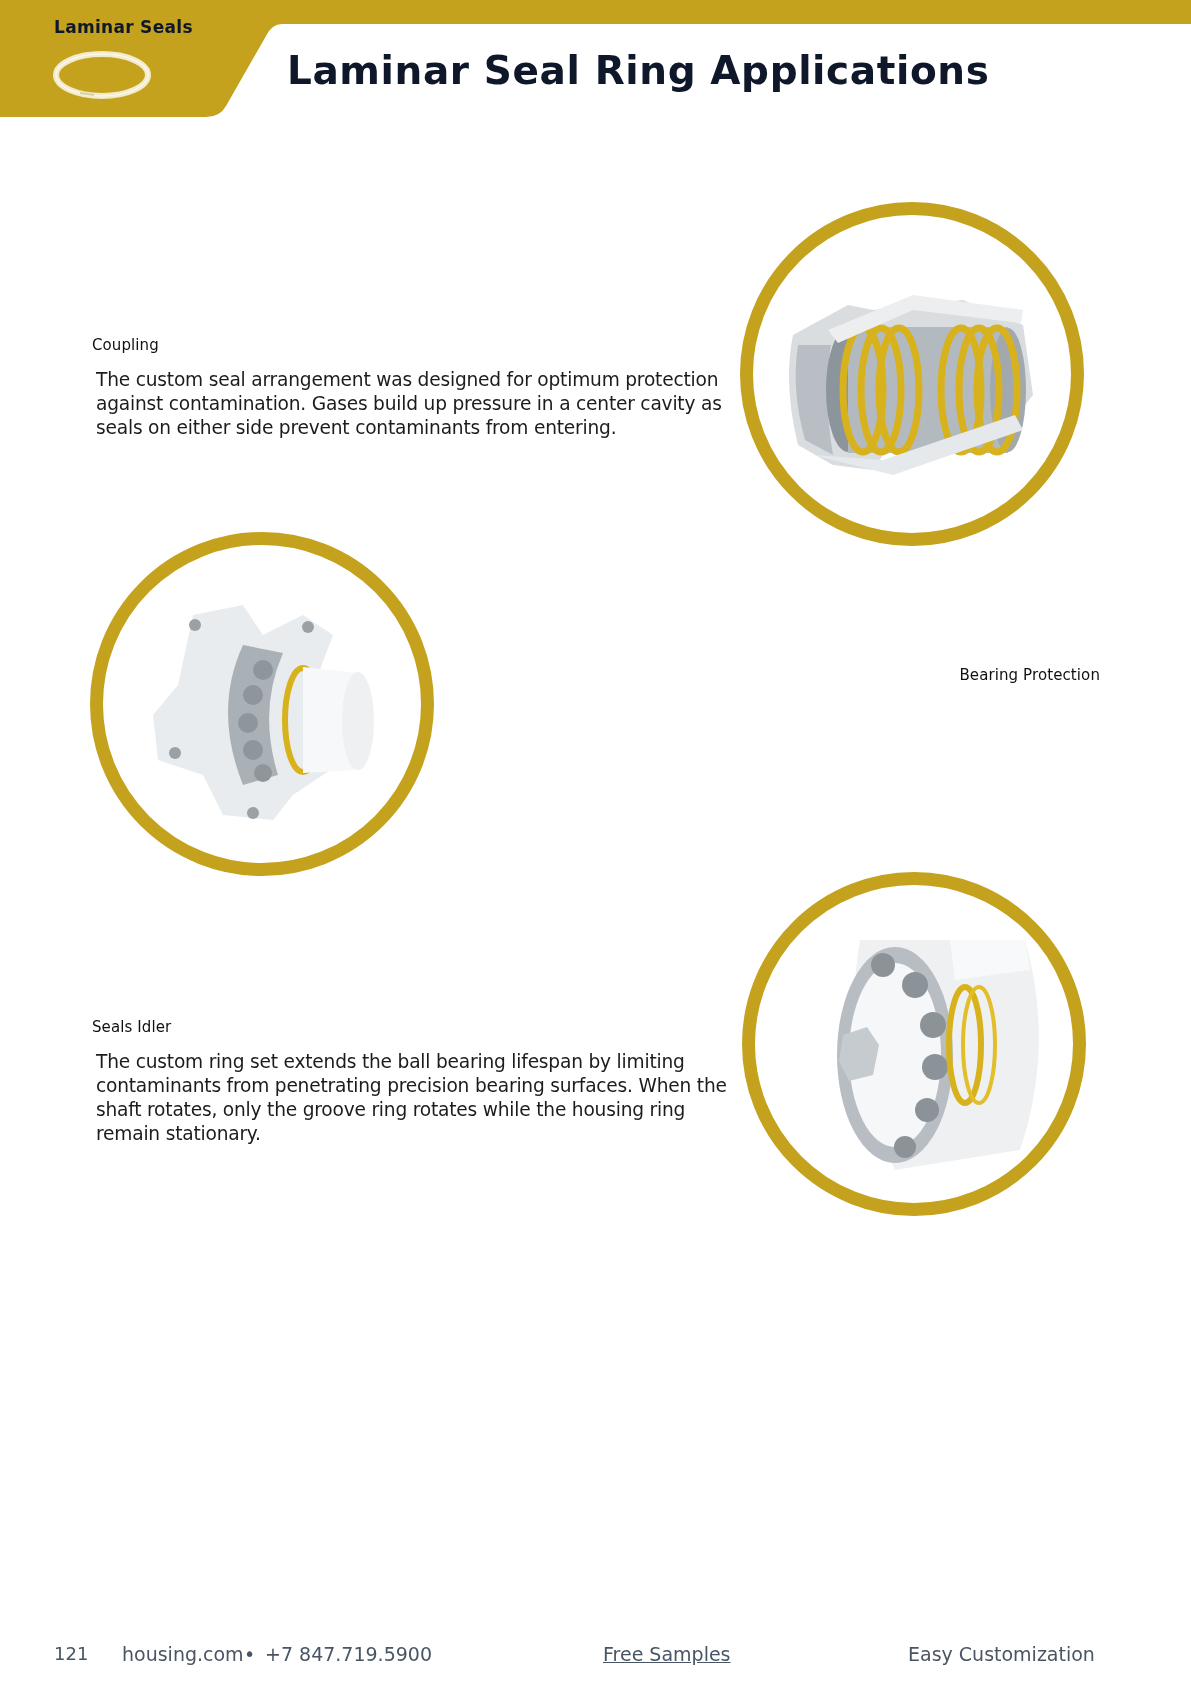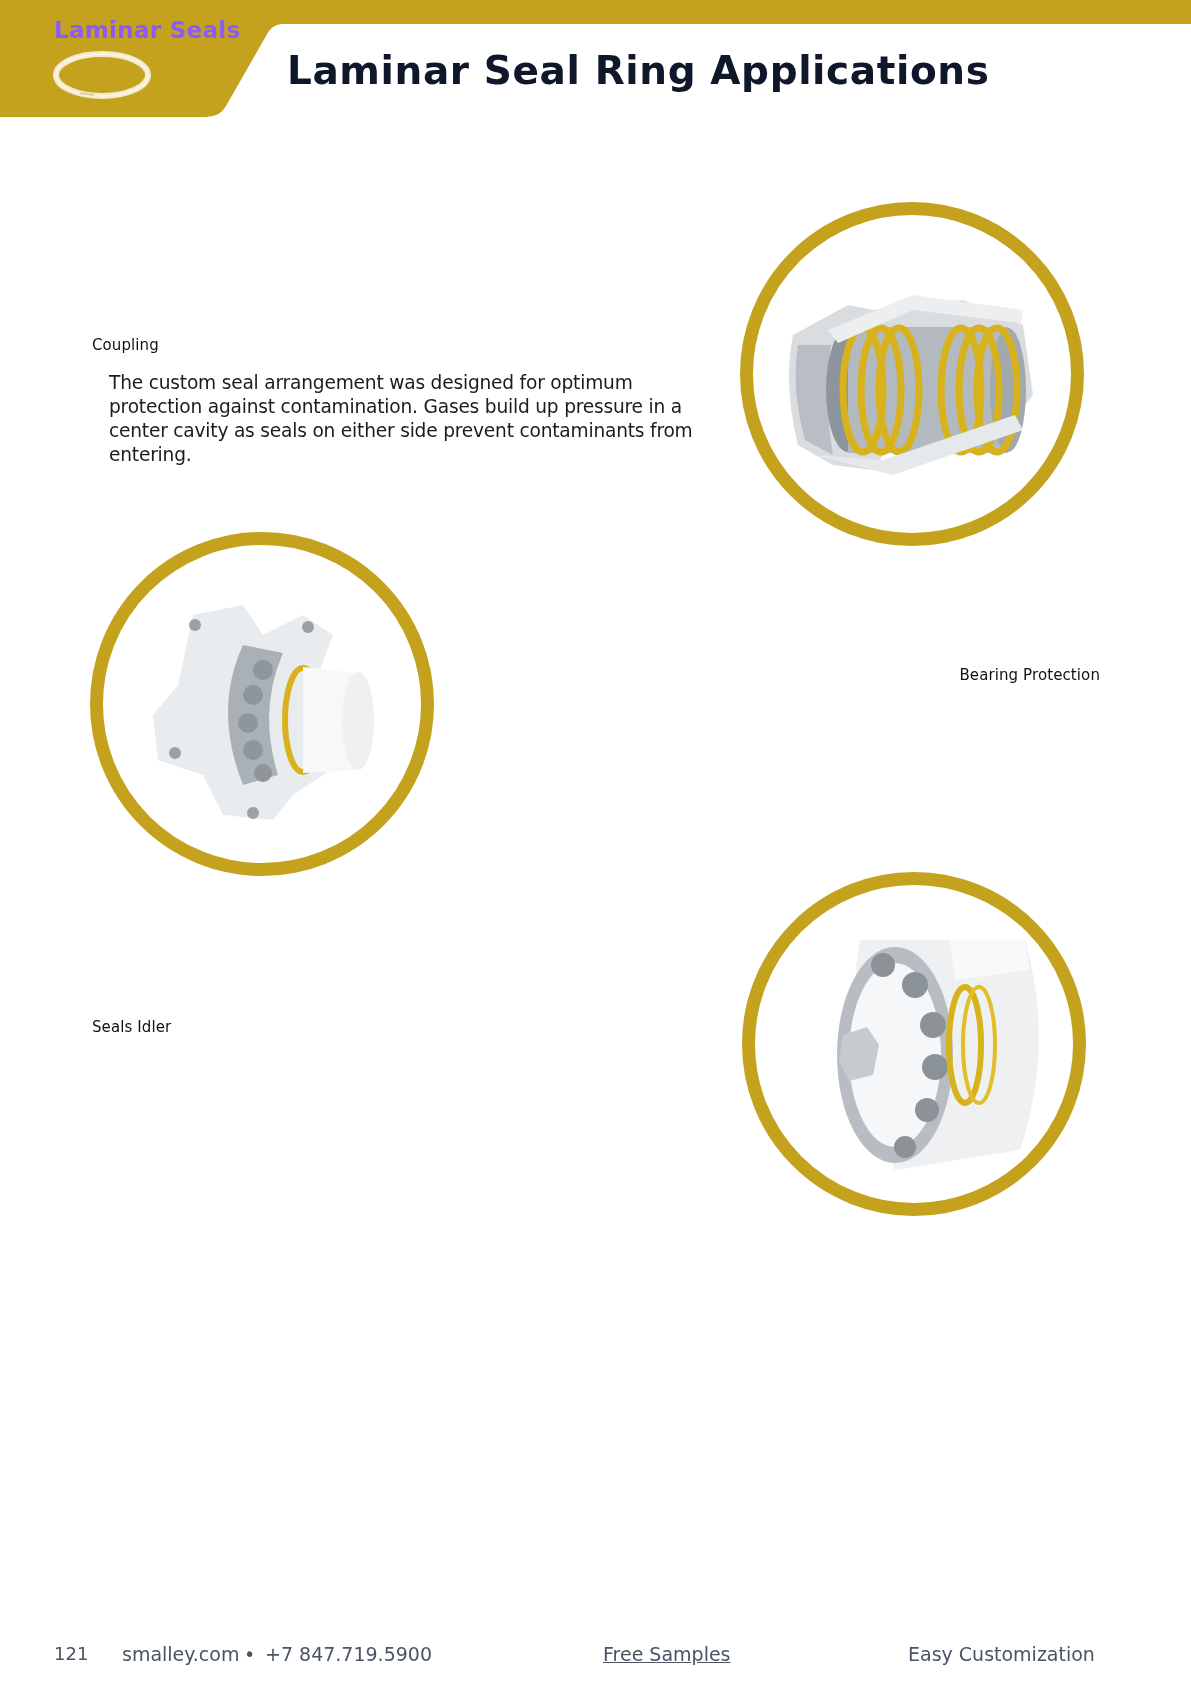--- a/index.html
+++ b/index.html
@@ -29,23 +29,23 @@
       width: 300px;
       height: 118px;
     }
     .header-tab svg { display: block; }
     .section-label {
       position: absolute;
       left: 54px;
       top: 17px;
       font-family: "DejaVu Sans", sans-serif;
       font-weight: bold;
-      font-size: 23px;
+      font-size: 17px;
       letter-spacing: 0.3px;
-      color: #8b5cf6;
+      color: #0f172a;
     }
     .ring-icon {
       position: absolute;
       left: 50px;
       top: 50px;
       width: 106px;
       height: 52px;
     }
     .page-title {
       position: absolute;
@@ -69,21 +69,21 @@
       font-weight: normal;
       color: #111111;
       margin: 0 0 14px 0;
       letter-spacing: 0.1px;
     }
     .app-body {
       font-family: "DejaVu Sans", sans-serif;
       font-size: 18.6px;
       line-height: 24px;
       color: #1c1c1c;
-      margin: 17px;
+      margin: 4px;
       letter-spacing: -0.2px;
     }
 
     .photo-circle {
       position: absolute;
       width: 344px;
       height: 344px;
       border-radius: 50%;
       box-sizing: border-box;
       border: 13px solid #C4A21E;
@@ -184,20 +184,21 @@
 
     <ellipse cx="200" cy="175" rx="18" ry="52" fill="none" stroke="#D8B21C" stroke-width="6"></ellipse>
 
     <path d="M200 122 L255 128 Q280 175 255 225 L200 228 Z" fill="#f7f8f9"></path>
     <ellipse cx="255" cy="176" rx="16" ry="49" fill="#eef0f1"></ellipse>
   </svg>
 </div>
 
 <div class="app-block" style="left:92px; top:1018px; width:640px;">
   <h2 class="app-heading">Seals Idler</h2>
+  <p class="app-body">The custom ring set extends the ball bearing lifespan by limiting contaminants from penetrating precision bearing surfaces. When the shaft rotates, only the groove ring rotates while the housing ring remain stationary.</p>
 </div>
 <div class="photo-circle" style="left:742px; top:872px;">
   <svg viewBox="0 0 318 318">
 
     <path d="M105 55 L270 55 Q300 160 265 265 L140 285 Q85 170 105 55 Z" fill="#eef0f2"></path>
     <path d="M195 55 L270 55 L275 85 L200 95 Z" fill="#f8f9fa"></path>
 
     <ellipse cx="140" cy="170" rx="58" ry="108" fill="#b7bdc2"></ellipse>
     <ellipse cx="140" cy="170" rx="46" ry="92" fill="#f6f7f8"></ellipse>
     <g fill="#8b9399">
@@ -211,18 +212,18 @@
 
     <polygon points="88,150 112,142 124,160 118,190 94,196 84,176" fill="#c6cbcf"></polygon>
 
     <ellipse cx="210" cy="160" rx="16" ry="58" fill="none" stroke="#D8B21C" stroke-width="6"></ellipse>
     <ellipse cx="224" cy="160" rx="16" ry="58" fill="none" stroke="#E2BE2A" stroke-width="4"></ellipse>
   </svg>
 </div>
 
 <div class="footer">
   <span class="page-number">121</span>
-  <span class="footer-site">smalley.com</span>
+  <span class="footer-site">housing.com</span>
   <span class="footer-dot">•</span>
   <span class="footer-phone">+7 847.719.5900</span>
   <span class="footer-samples">Free Samples</span>
   <span class="footer-custom">Easy Customization</span>
 </div>
 
 </body></html>

